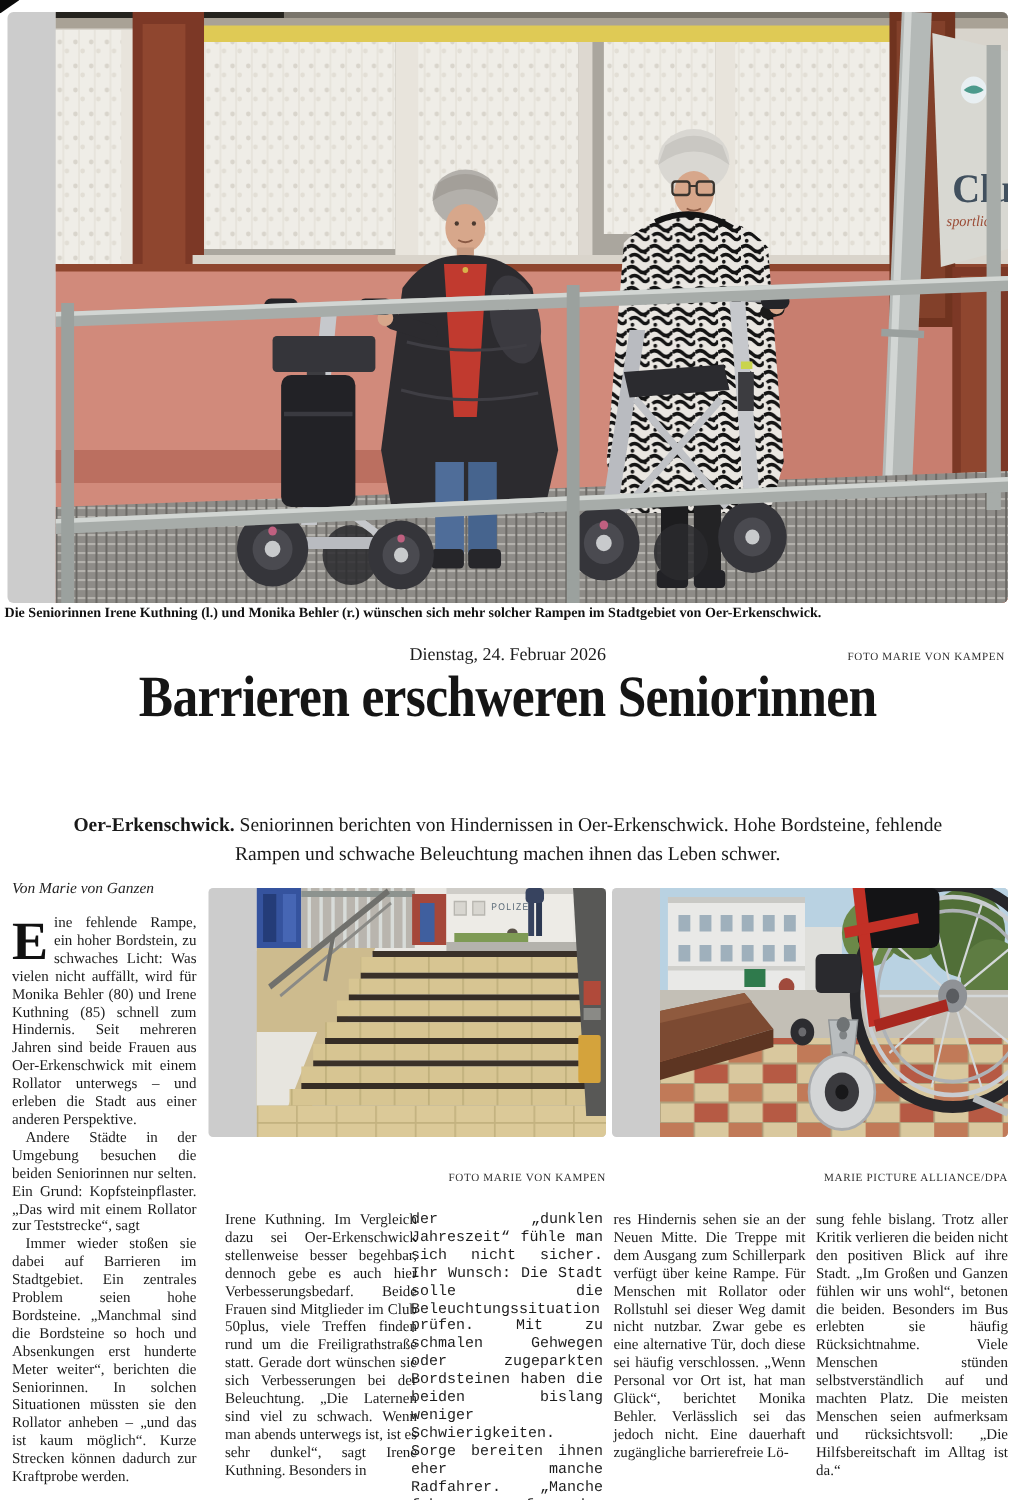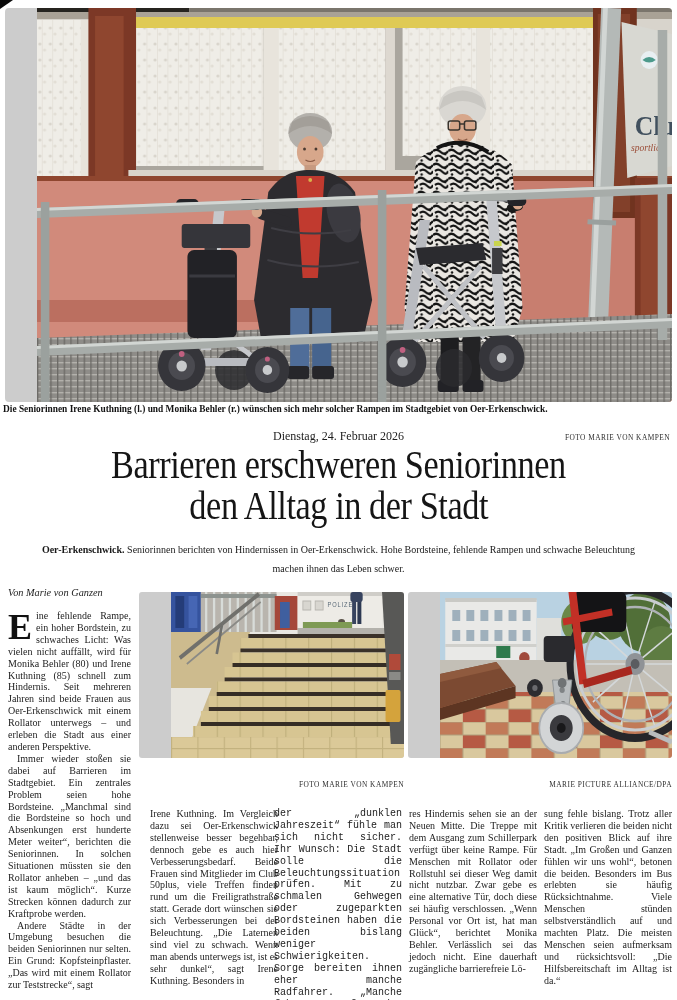--- a/index.html
+++ b/index.html
@@ -19,26 +19,26 @@
   .cap-main{position:absolute;left:3px;top:404px;width:667px;}
   .cap-left{position:absolute;left:139px;top:762px;width:265px;}
   .cap-right{position:absolute;left:408px;top:762px;width:264px;}
   .cap-text{font-weight:bold;font-size:9.4px;line-height:11.4px;color:#121212;letter-spacing:0;}
   .credit{font-size:7.4px;line-height:9px;text-align:right;color:#2e2e2e;letter-spacing:.45px;margin-top:18px;}
 
   .dateline{position:absolute;left:0;top:429px;width:677px;text-align:center;
             font-size:12px;color:#1c1c1c;}
 
   .headline{position:absolute;left:0;top:444px;width:677px;text-align:center;
-            font-weight:normal;color:#151515;font-size:39px;line-height:41px;}
+            font-weight:bold;color:#151515;font-size:39px;line-height:41px;}
   .headline .hl{display:inline-block;white-space:nowrap;transform:scaleX(.88);transform-origin:50% 50%;
                 letter-spacing:-.5px;}
 
   .lead{position:absolute;left:34px;top:540px;width:609px;text-align:center;
-        font-size:10px;line-height:19px;color:#191919;}
+        font-size:13px;line-height:19px;color:#191919;}
   .lead b{font-weight:bold;}
 
   .byline{position:absolute;left:8px;top:587px;font-style:italic;font-size:10.3px;color:#222;}
 
   .col{position:absolute;font-size:10px;line-height:11.9px;text-align:justify;color:#1c1c1c;
        hyphens:auto;-webkit-hyphens:auto;word-spacing:-0.2px;}
   .col p{margin:0;}
   .col p.ind{text-indent:9px;}
   .col1{left:8px;top:610px;width:123px;height:390px;}
   .col2{left:150px;top:808px;width:128px;height:192px;}
@@ -226,34 +226,33 @@
 
   <div class="cap-main">
     <div class="cap-text">Die Seniorinnen Irene Kuthning (l.) und Monika Behler (r.) wünschen sich mehr solcher Rampen im Stadtgebiet von Oer-Erkenschwick.</div>
     <div class="credit">FOTO MARIE VON KAMPEN</div>
   </div>
 
   <div class="dateline">Dienstag, 24. Februar 2026</div>
 
   <div class="headline">
     <div><span class="hl">Barrieren erschweren Seniorinnen</span></div>
-    <div><span class="hl">den Alltag in der Stadt</span></div>
   </div>
 
   <div class="lead">
     <b>Oer-Erkenschwick.</b>
     <span>Seniorinnen berichten von Hindernissen in Oer-Erkenschwick. Hohe Bordsteine, fehlende Rampen und schwache Beleuchtung machen ihnen das Leben schwer.</span>
   </div>
 
   <div class="byline">Von Marie von Ganzen</div>
 
   <div class="col col1">
     <p><span class="dropcap">E</span><span>ine fehlende Rampe, ein hoher Bordstein, zu schwaches Licht: Was vielen nicht auffällt, wird für Monika Behler (80) und Irene Kuthning (85) schnell zum Hindernis. Seit mehreren Jahren sind beide Frauen aus Oer-Erkenschwick mit einem Rollator unterwegs – und erleben die Stadt aus einer anderen Perspektive.</span></p>
+    <p class="ind">Andere Städte in der Umgebung besuchen die beiden Seniorinnen nur selten. Ein Grund: Kopfsteinpflaster. „Das wird mit einem Rollator zur Teststrecke“, sagt</p>
     <p class="ind">Immer wieder stoßen sie dabei auf Barrieren im Stadtgebiet. Ein zentrales Problem seien hohe Bordsteine. „Manchmal sind die Bordsteine so hoch und Absenkungen erst hunderte Meter weiter“, berichten die Seniorinnen. In solchen Situationen müssten sie den Rollator anheben – „und das ist kaum möglich“. Kurze Strecken können dadurch zur Kraftprobe werden.</p>
-    <p class="ind">Andere Städte in der Umgebung besuchen die beiden Seniorinnen nur selten. Ein Grund: Kopfsteinpflaster. „Das wird mit einem Rollator zur Teststrecke“, sagt</p>
   </div>
 
   <div class="photo photo-stairs">
     <svg viewBox="0 0 265 166" preserveAspectRatio="none">
       <defs>
         <pattern id="tread" width="26" height="15" patternUnits="userSpaceOnUse">
           <rect width="26" height="15" fill="#d7c592"></rect>
           <rect width="1.3" height="15" fill="#c0b07c"></rect>
         </pattern>
         <pattern id="floorTiles" width="30" height="12" patternUnits="userSpaceOnUse">

